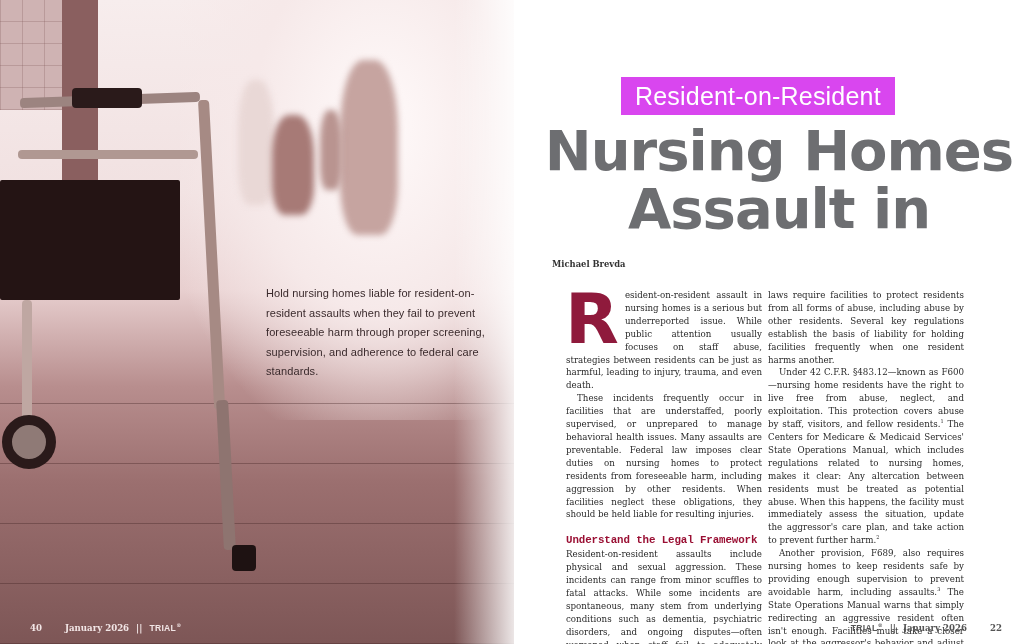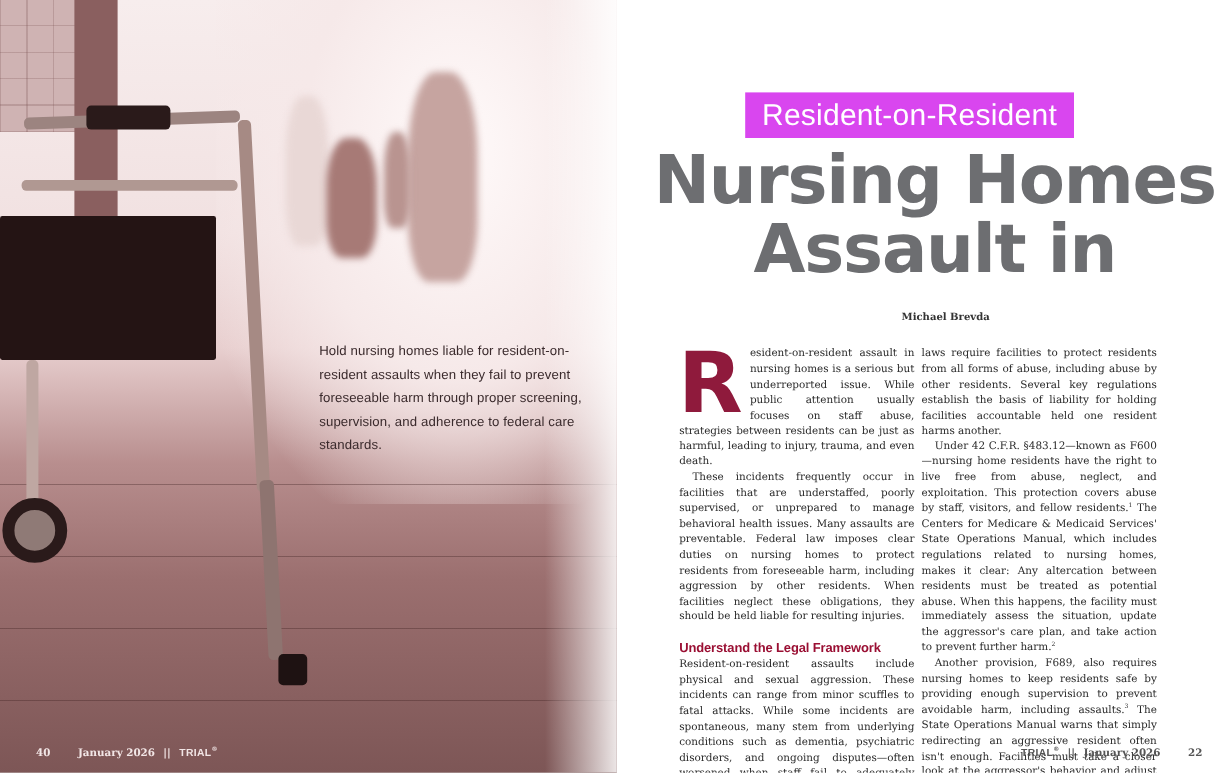--- a/index.html
+++ b/index.html
@@ -64,39 +64,39 @@
       position: absolute; left: 107px; top: 77px; height: 38px; padding: 0 14px;
       background: #d946ef; color: #fff;
       font-family: "Liberation Sans", sans-serif; font-size: 25px; line-height: 38px; letter-spacing: 0.2px;
     }
     .headline {
       position: absolute; left: 20px; top: 122px; width: 490px; text-align: center;
       font-family: "DejaVu Sans", sans-serif; font-weight: bold; color: #6d6e71;
       font-size: 56px; line-height: 58px; letter-spacing: -1px;
     }
     .byline {
-      position: absolute; left: 0; top: 259px; width: 510px; text-align: center; padding-left: 38px;
+      position: absolute; left: 0; top: 259px; width: 510px; text-align: left; padding-left: 38px;
       font-family: "DejaVu Serif", serif; font-size: 8.4px; font-weight: bold; color: #333;
     }
 
     .col {
       position: absolute; top: 289px; width: 196px;
       font-family: "DejaVu Serif", serif; font-size: 8.7px; line-height: 12.9px; color: #2a2a2a;
       text-align: justify; hyphens: auto;
     }
     .col-1 { left: 52px; }
     .col-2 { left: 254px; }
     .col p { margin: 0; }
     .col p.indent { text-indent: 11px; }
     .dropcap {
       float: left; font-family: "DejaVu Sans", sans-serif; font-weight: bold; color: #8f1a3c;
       font-size: 70px; line-height: 56px; margin: 2px 6px 0 -1px; height: 60px;
     }
     .subhead {
-      font-family: Liberation Sans, sans-serif; font-weight: bold; color: #9a0f33;
+      font-family: Liberation Mono, monospace; font-weight: bold; color: #9a0f33;
       font-size: 10.8px; line-height: 14px; margin: 12px 0 1px 0; letter-spacing: -0.1px;
     }
     sup.fn { font-size: 5px; vertical-align: super; line-height: 0; }
   </style>
 </head>
 <body>
 
 <div class="left-page">
   <div class="photo-haze"></div>
   <div class="wall-tiles"></div>
@@ -143,21 +143,21 @@
       <span class="dropcap">R</span>
       <span>esident-on-resident assault in nursing homes is a serious but underreported issue. While public attention usually focuses on staff abuse, strategies between residents can be just as harmful, leading to injury, trauma, and even death.</span>
     </p>
     <p class="indent">These incidents frequently occur in facilities that are understaffed, poorly supervised, or unprepared to manage behavioral health issues. Many assaults are preventable. Federal law imposes clear duties on nursing homes to protect residents from foreseeable harm, including aggression by other residents. When facilities neglect these obligations, they should be held liable for resulting injuries.</p>
     <div class="subhead">Understand the Legal Framework</div>
     <p>Resident-on-resident assaults include physical and sexual aggression. These incidents can range from minor scuffles to fatal attacks. While some incidents are spontaneous, many stem from underlying conditions such as dementia, psychiatric disorders, and ongoing disputes—often worsened when staff fail to adequately monitor residents. If the risk was foreseeable and the facility failed to prevent it, that failure may constitute negligence and trigger liability.</p>
 
   </div>
 
   <div class="col col-2">
-    <p>laws require facilities to protect residents from all forms of abuse, including abuse by other residents. Several key regulations establish the basis of liability for holding facilities accountable held one resident harms another.</p>
+    <p>laws require facilities to protect residents from all forms of abuse, including abuse by other residents. Several key regulations establish the basis of liability for holding facilities frequently when one resident harms another.</p>
     <p class="indent"><span>Under 42 C.F.R. §483.12—known as F600—nursing home residents have the right to live free from abuse, neglect, and exploitation. This protection covers abuse by staff, visitors, and fellow residents.</span><sup class="fn">1</sup><span> The Centers for Medicare &amp; Medicaid Services' State Operations Manual, which includes regulations related to nursing homes, makes it clear: Any altercation between residents must be treated as potential abuse. When this happens, the facility must immediately assess the situation, update the aggressor's care plan, and take action to prevent further harm.</span><sup class="fn">2</sup></p>
     <p class="indent"><span>Another provision, F689, also requires nursing homes to keep residents safe by providing enough supervision to prevent avoidable harm, including assaults.</span><sup class="fn">3</sup><span> The State Operations Manual warns that simply redirecting an aggressive resident often isn't enough. Facilities must take a closer look at the aggressor's behavior and adjust their care strategies to better protect others.</span></p>
 
   </div>
 
   <div class="folio folio-right">
     <span class="trial">TRIAL</span><sup>®</sup>
     <span class="sep">||</span>
     <span>January 2026</span><span class="num"></span>
     <span>22</span>

